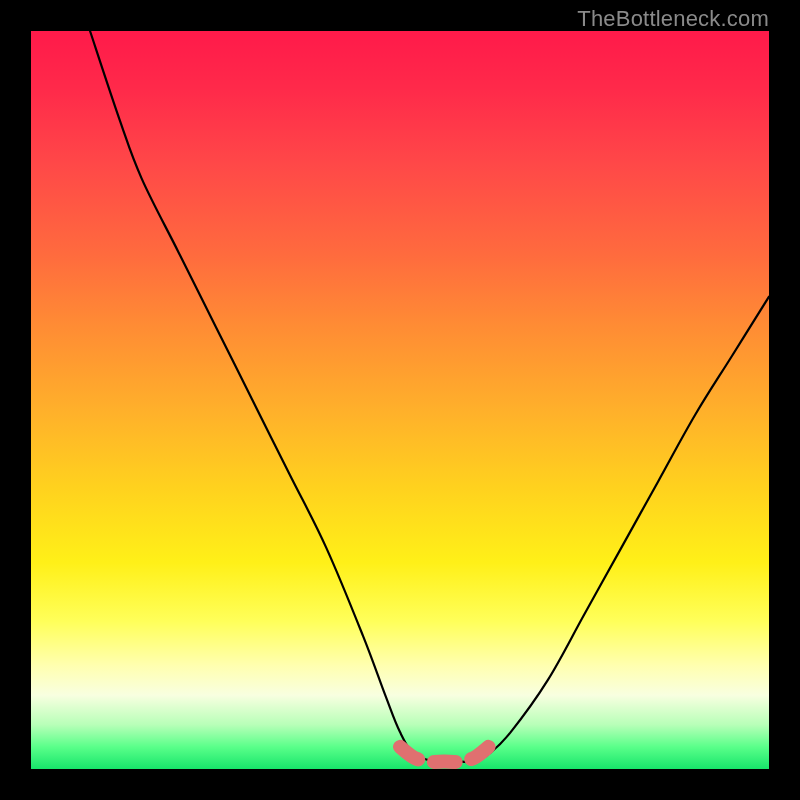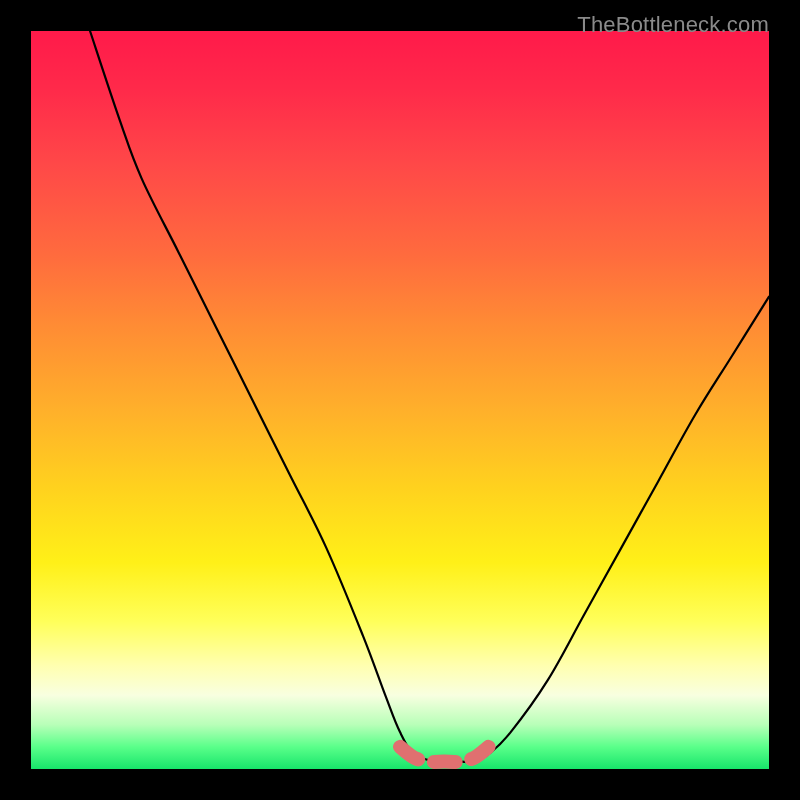--- a/index.html
+++ b/index.html
@@ -33,21 +33,21 @@
       #ffff5a 80%,
       #ffffb0 86%,
       #f8ffe0 90%,
       #b8ffb8 94%,
       #5aff8a 97%,
       #17e56a 100%
     );
   }
   .watermark {
     position: absolute;
-    top: 12px;
+    top: 6px;
     color: #8a8a8a;
     font-size: 22px;
     font-weight: 500;
     letter-spacing: 0.2px;
   }
   svg.curve {
     position: absolute;
     top: 0;
     left: 0;
   }

